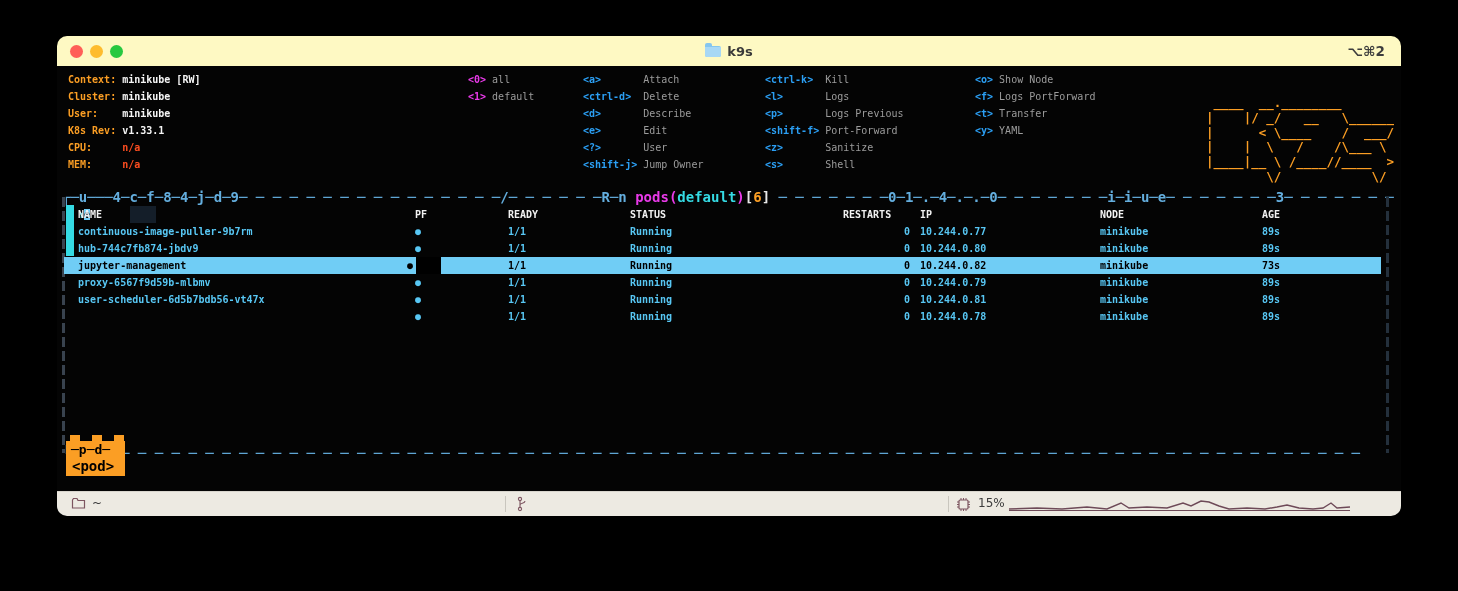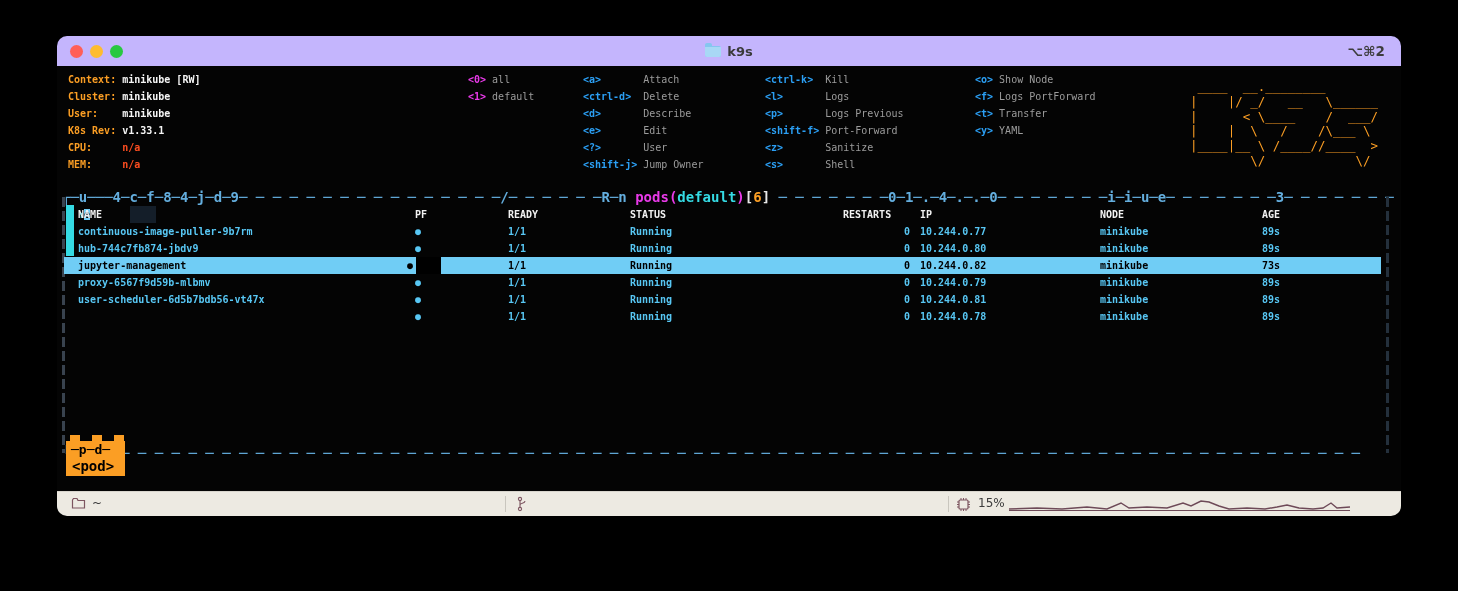--- a/index.html
+++ b/index.html
@@ -1,20 +1,20 @@
 <!DOCTYPE html>
 <html style="--orange: #fb9e24; --white: #f5f5f5; --teal: #49c3b1; --na: #fb4d20; --magenta: #e83ae8; --blue: #2b9ff4; --gray: #9c9c9c; --rowblue: #58c7f4; --selbg: #70cdf5; --border: #64aede; --cyan: #35dbe4; --crumb: #fb9e24; --logo: #fb9e24; --bolt: #ffc021;"><head>
 <meta charset="utf-8">
 <style>
   html,body{margin:0;padding:0;background:#000;}
   body{width:1458px;height:591px;position:relative;font-family:"DejaVu Sans Mono",monospace;overflow:hidden;}
   .window{position:absolute;left:57px;top:36px;width:1344px;height:480px;border-radius:10px;background:#040404;
           box-shadow:0 22px 60px rgba(0,0,0,.8);overflow:hidden;}
   
-  .titlebar{position:absolute;top:0;left:0;right:0;height:30px;background:#c4b5fd;border-bottom:1px solid #d8d5cd;}
+  .titlebar{position:absolute;top:0;left:0;right:0;height:30px;background:#fef9c3;border-bottom:1px solid #d8d5cd;}
   .lights{position:absolute;left:13px;top:8.5px;display:flex;gap:7px;}
   .light{width:13px;height:13px;border-radius:50%;}
   .red{background:#ff5f57;}.yellow{background:#febc2e;}.green{background:#28c840;}
   .title-wrap{position:absolute;left:0;right:0;top:0;height:30px;display:flex;align-items:center;justify-content:center;
               font-family:"DejaVu Sans",sans-serif;font-size:13px;font-weight:700;color:#3a3a3a;}
   .mac-folder{width:16px;height:11px;background:#85c6ef;border-radius:2px;position:relative;margin-right:6px;}
   .mac-folder::before{content:"";position:absolute;top:-2.5px;left:0;width:7px;height:4px;background:#85c6ef;border-radius:2px 2px 0 0;}
   .mac-folder::after{content:"";position:absolute;top:1.5px;left:0;width:16px;height:9.5px;background:#a8d8f5;border-radius:0 0 2px 2px;}
   .shortcut{position:absolute;right:16px;top:0;height:30px;display:flex;align-items:center;
             font-family:"DejaVu Sans",sans-serif;font-size:13.5px;font-weight:700;color:#3d3d3d;}
@@ -24,21 +24,21 @@
   .line{white-space:pre;height:17px;line-height:17px;font-size:10px;}
   .info{left:11px;top:5px;}
   .info .label{color:var(--orange);font-weight:700;}
   .info .val{color:var(--white);font-weight:700;}
   .info .na{color:var(--na);font-weight:700;}
   .info .upg{color:var(--teal);font-weight:700;}
   .keycol .key{font-weight:700;}
   .keycol .ns{color:var(--magenta);}
   .keycol .ac{color:var(--blue);}
   .keycol .lbl{color:var(--gray);font-weight:400;}
-  .logo{left:1133px;top:14px;margin:0;color:var(--logo);font-weight:400;font-size:12.5px;line-height:14.8px;
+  .logo{left:1133px;top:14px;margin:16px;color:var(--logo);font-weight:700;font-size:12.5px;line-height:14.8px;
         font-family:"DejaVu Sans Mono",monospace;}
   .border-top{left:5px;top:123px;white-space:pre;color:var(--border);font-weight:700;font-size:14px;line-height:17px;}
   .t-res,.t-paren{color:var(--magenta);}
   .t-ns{color:var(--cyan);}
   .t-br{color:#e8e8e8;}
   .t-count{color:var(--orange);}
   .left-border{left:5px;top:131px;width:3px;height:256px;
                background:repeating-linear-gradient(180deg,#39434f 0 10px,rgba(0,0,0,0) 10px 14px);}
   .right-border{left:1329px;top:131px;width:3px;height:256px;
                background:repeating-linear-gradient(180deg,#24303c 0 10px,rgba(0,0,0,0) 10px 14px);}

